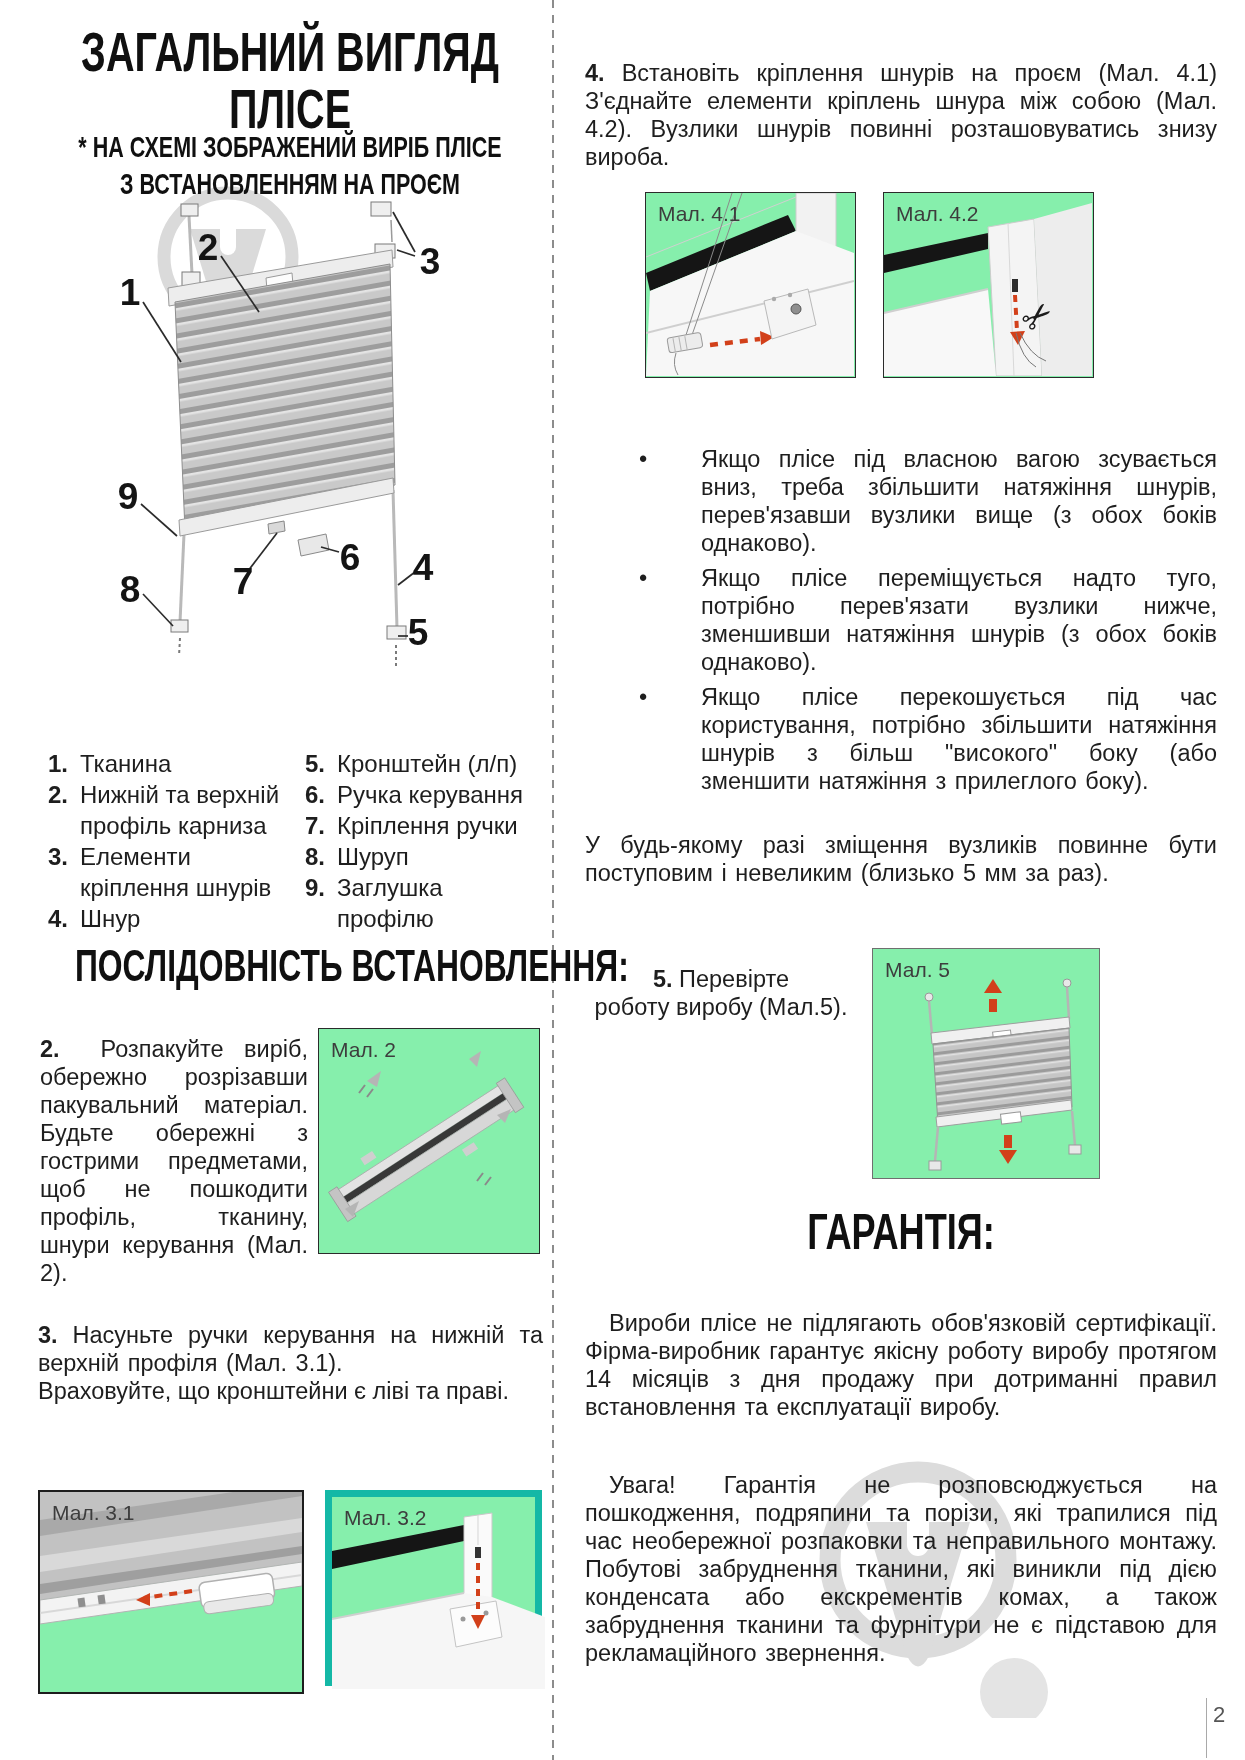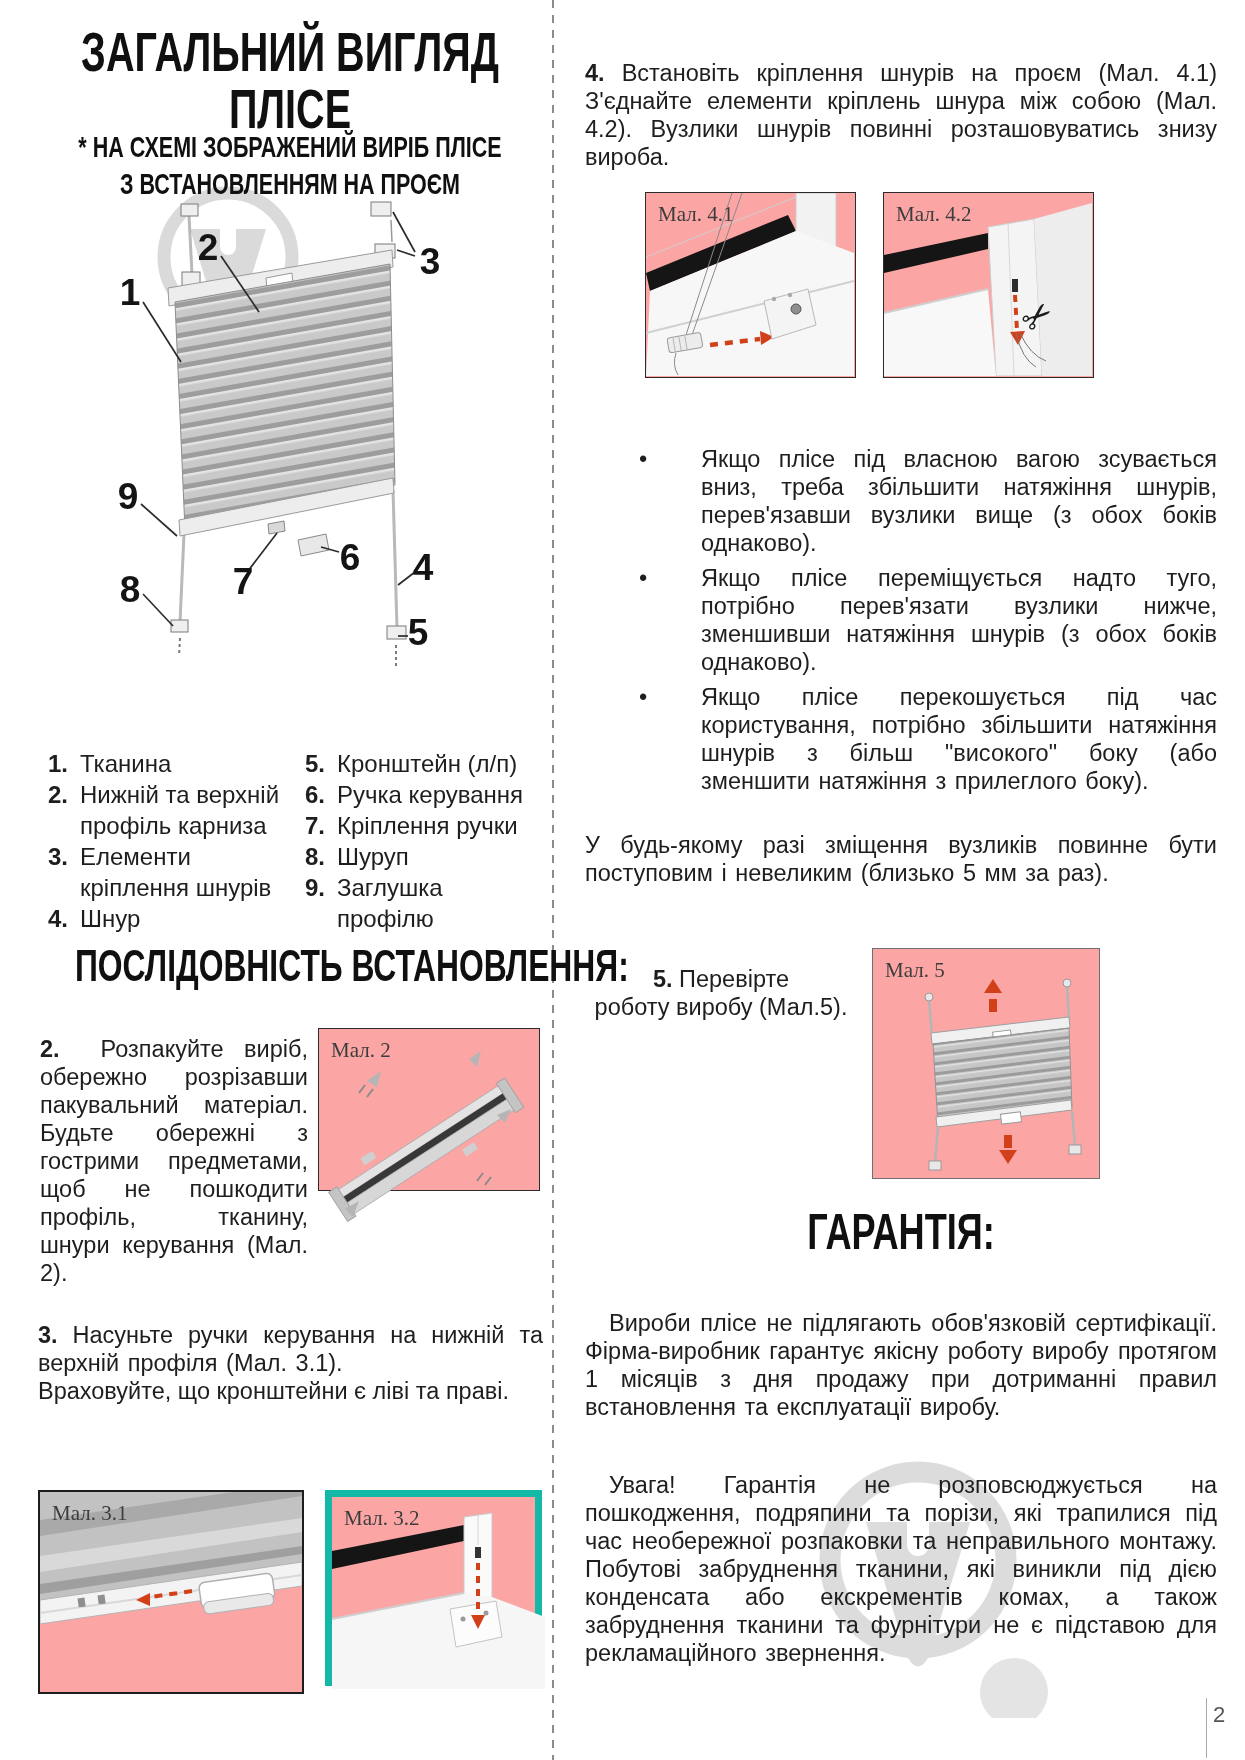--- a/index.html
+++ b/index.html
@@ -17,21 +17,21 @@
   .sectionhead{font-size:37px;font-weight:700;color:#101010;white-space:nowrap;}
   .warranthead{font-size:42px;font-weight:700;color:#101010;}
   
   .divider{position:absolute;left:552px;top:0;width:2px;height:1760px;
      background-image:repeating-linear-gradient(to bottom,#8c8c8c 0 8px,transparent 8px 15px);}
   
   .legend-item{display:flex;line-height:31px;font-size:24px;}
   .legend-item .ln{flex:none;width:32px;font-weight:700;}
   .legend-item .lt{flex:1;}
   
-  .figbox{position:absolute;background:#fca5a5;box-sizing:border-box;font-family:Liberation Serif, serif;}
+  .figbox{position:absolute;background:#86efac;box-sizing:border-box;}
   .figlabel{position:absolute;top:9px;left:12px;font-size:21px;color:#3d3d3d;z-index:3;}
   
   .bullet{display:flex;margin-bottom:7px;}
   .bullet .bm{flex:none;width:116px;padding-left:54px;box-sizing:border-box;}
   .bullet .bt{flex:1;}
   .indent{text-indent:24px;}
   .pagenum{font-size:22px;color:#555;}
   .pagerule{position:absolute;width:1px;background:#a9a9a9;}
   svg{display:block;}
 </style>
@@ -173,21 +173,21 @@
       </div>
   </div>
 
   <div class="abs center" style="left:40px;top:946px;width:500px;z-index:2;">
     <span class="cond sectionhead">ПОСЛІДОВНІСТЬ ВСТАНОВЛЕННЯ:</span>
   </div>
 
   <div class="abs body-text just" style="left:40px;top:1022px;width:268px;z-index:2;">
     <span class="b">2.</span>&nbsp;&nbsp;<span>Розпакуйте виріб, обережно розрізавши пакувальний матеріал. Будьте обережні з гострими предметами, щоб не пошкодити профіль, тканину, шнури керування (Мал. 2).</span>
   </div>
-  <div class="figbox" style="left:318px;top:1028px;width:222px;height:163px;border:1.5px solid #2b2b2b;z-index:2;">
+  <div class="figbox" style="left:318px;top:1028px;width:222px;height:226px;border:1.5px solid #2b2b2b;z-index:2;">
     <div class="figlabel">Мал. 2</div>
     <svg width="219" height="225" viewBox="0 0 219 225">
       <g transform="translate(108,122) rotate(-33)">
         <rect x="-98" y="-16" width="196" height="9" fill="#e3e3e3" stroke="#aaaaaa" stroke-width="0.8"></rect>
         <rect x="-98" y="-7" width="196" height="7" fill="#383838"></rect>
         <rect x="-98" y="0" width="196" height="13" fill="#d7d7d7" stroke="#aaaaaa" stroke-width="0.8"></rect>
         <rect x="-105" y="-19" width="10" height="35" fill="#c4c4c4" stroke="#999999" stroke-width="0.8"></rect>
         <rect x="95" y="-19" width="10" height="35" fill="#c4c4c4" stroke="#999999" stroke-width="0.8"></rect>
         <rect x="-60" y="-30" width="14" height="8" fill="#cfcfcf"></rect>
         <rect x="30" y="18" width="14" height="8" fill="#cfcfcf"></rect>
@@ -342,19 +342,19 @@
       <line x1="199" y1="162" x2="202" y2="196" stroke="#b5b5b5" stroke-width="2.5"></line>
       <rect x="196" y="196" width="12" height="9" fill="#e8e8e8" stroke="#999999"></rect>
       <rect x="131" y="186" width="8" height="13" fill="#d2401a"></rect>
       <polygon points="135,215 126,201 144,201" fill="#d2401a"></polygon>
     </svg>
   </div>
 
   <div class="abs center" style="left:585px;top:1208px;width:632px;z-index:2;">
     <span class="cond warranthead">ГАРАНТІЯ:</span>
   </div>
-  <div class="abs body-text just indent" style="left:585px;top:1296px;width:632px;z-index:2;">Вироби плісе не підлягають обов'язковій сертифікації. Фірма-виробник гарантує якісну роботу виробу протягом 1 місяців з дня продажу при дотриманні правил встановлення та експлуатації виробу.</div>
+  <div class="abs body-text just indent" style="left:585px;top:1296px;width:632px;z-index:2;">Вироби плісе не підлягають обов'язковій сертифікації. Фірма-виробник гарантує якісну роботу виробу протягом 14 місяців з дня продажу при дотриманні правил встановлення та експлуатації виробу.</div>
   <div class="abs body-text just indent" style="left:585px;top:1458px;width:632px;z-index:2;">Увага! Гарантія не розповсюджується на пошкодження, подряпини та порізи, які трапилися під час необережної розпаковки та неправильного монтажу. Побутові забруднення тканини, які виникли під дією конденсата або екскрементів комах, а також забруднення тканини та фурнітури не є підставою для рекламаційного звернення.</div>
 
   <div class="pagerule" style="left:1206px;top:1698px;height:60px;z-index:2;"></div>
   <div class="abs pagenum" style="left:1213px;top:1702px;z-index:2;">2</div>
 
 </div>
 
 </body></html>

